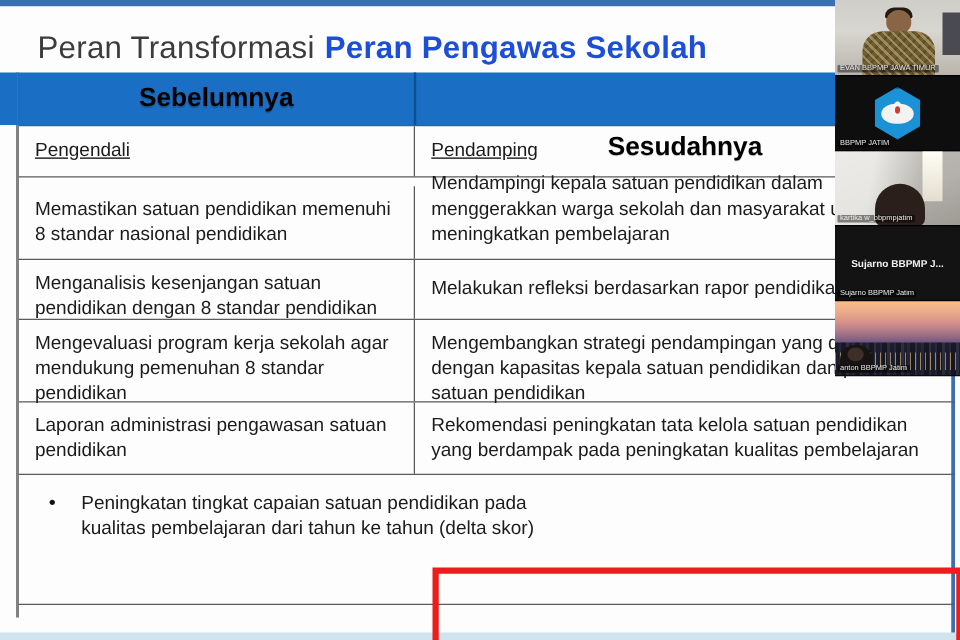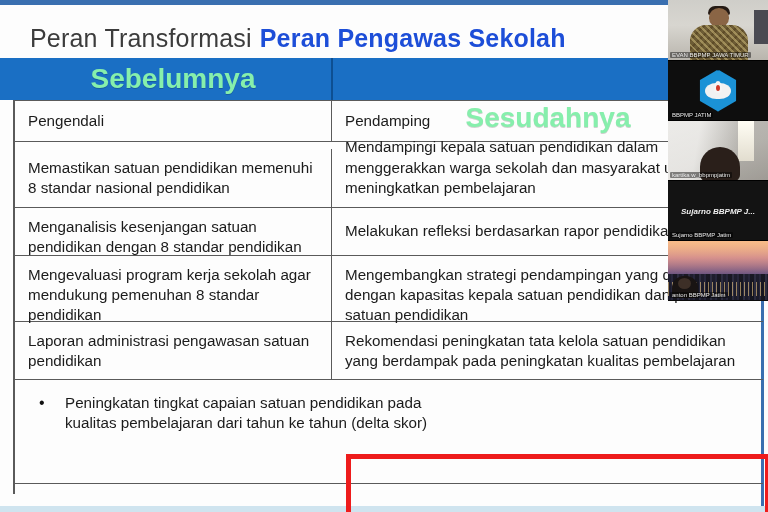--- a/index.html
+++ b/index.html
@@ -42,21 +42,21 @@
     position:absolute; left:14px; top:58px; width:748px; height:436px;
   }
   .thead{
     position:absolute; left:0; top:0; width:748px; height:42px;
     background:#1a6fc4;
     border-left:1px solid #1a6fc4;
   }
   .thead .th{
     position:absolute; top:0; height:42px;
     display:flex; align-items:center; justify-content:center;
-    color:#86efac; font-weight:bold; font-size:28px;
+    color:#000000; font-weight:bold; font-size:21px;
     text-shadow:0 1px 0 rgba(0,0,0,.18);
   }
   .thead .th.left { left:0px;   width:316px; }
   .thead .th.right{ left:318px; width:430px;margin-top:39px; }
   .thead .divider{
     position:absolute; left:316px; top:0; width:2px; height:42px;
     background:#0d4f92;
   }
 
   
@@ -79,21 +79,21 @@
     display:flex;
   }
   .trow:first-child{ border-top:1px solid #5a5a5a; }
   .cell{
     padding:9px 12px 9px 13px;
     font-size:15.2px; line-height:1.33; color:#1b1b1b;
   }
   .cell.c1{ width:317px; border-right:1px solid #5a5a5a; }
   .cell.c2{ width:431px; }
 
-  .r1{ height:42px; }
+  .r1{ height:42px;text-decoration:underline; }
   .r2{ height:66px;align-items:flex-end; }
   .r3{ height:48px; }
   .r4{ height:66px; }
   .r5{ height:58px; }
   .r6{ height:104px; border-bottom:1px solid #5a5a5a; }
 
   .r3 .c2, .r1 .c2 { display:flex; align-items:center; }
   .r1 .c1 { display:flex; align-items:center; }
 
   
@@ -127,21 +127,21 @@
   .tile{ position:relative; width:100px; height:60px; overflow:hidden; }
   .tile + .tile{ border-top:1px solid #000; }
   .tile .nm{
     position:absolute; left:2px; bottom:2px;
     font-size:6px; color:#e8e8e8; font-family:"Liberation Sans", sans-serif;
     background:rgba(0,0,0,.45); padding:0 2px; border-radius:1px;
     max-width:96px; overflow:hidden; white-space:nowrap;
   }
   .tile .ctr{
     position:absolute; left:0; right:0; top:50%; transform:translateY(-50%);
-    text-align:center; font-size:8px; font-weight:bold; color:#f0f0f0;font-style:italic;
+    text-align:center; font-size:8px; font-weight:bold; color:#f0f0f0;
   }
 
   
   .t1{ background:linear-gradient(180deg,#cfcec9 0%,#d8d6d0 42%,#b9b5ad 100%); }
   .t1 .head{
     position:absolute; left:41px; top:8px; width:20px; height:19px;
     background:#8a6545; border-radius:50% 50% 46% 46%;
   }
   .t1 .hair{
     position:absolute; left:40px; top:6px; width:22px; height:9px;

